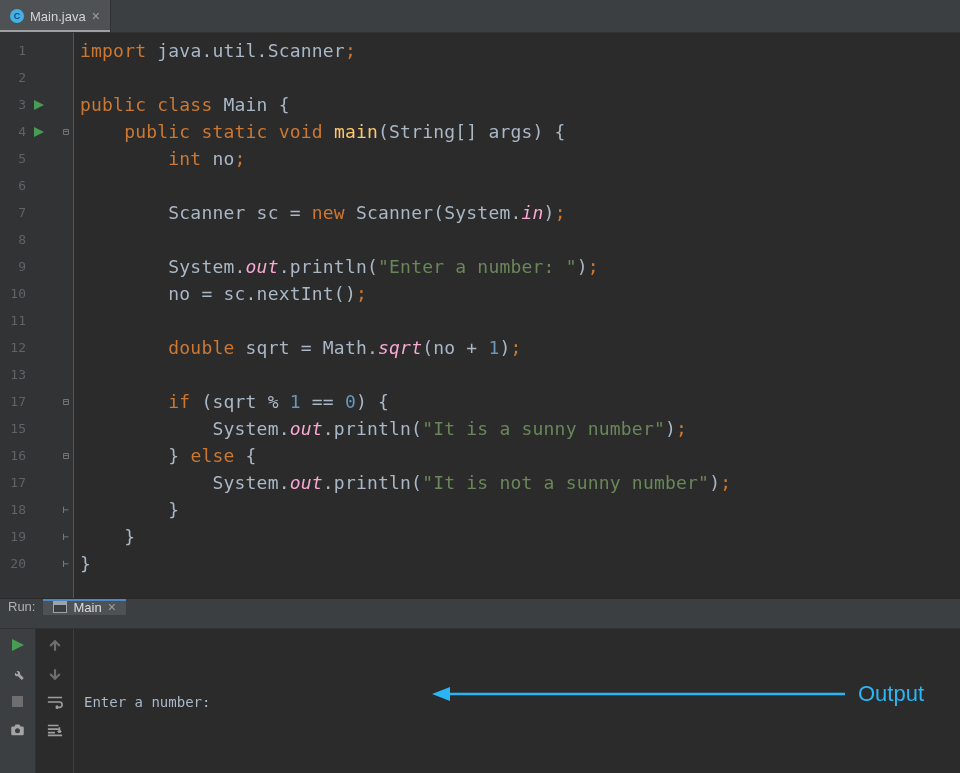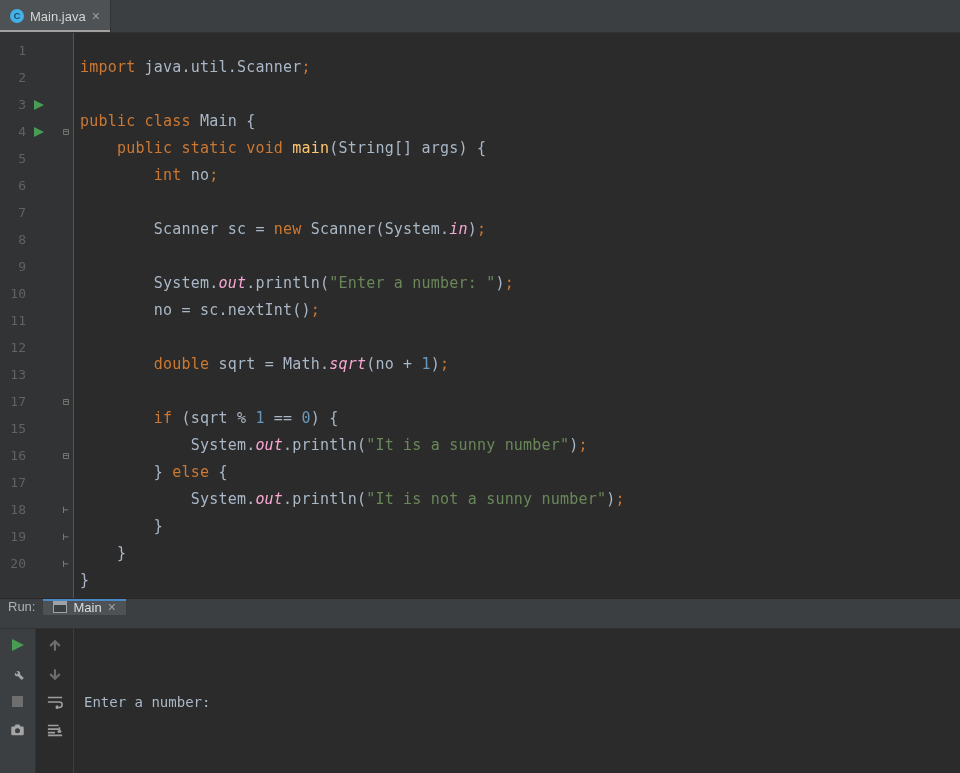--- a/index.html
+++ b/index.html
@@ -81,23 +81,22 @@
     color: #8a8a8a;
     font-size: 10px;
   }
   
   .code {
     flex: 1;
     padding-top: 4px;
     padding-left: 6px;
     line-height: 27px;
     white-space: pre;
-    font-size: 15px;
+    font-size: 18px;
     letter-spacing: 0.2px;
-    margin-top: 17px;
   }
   .kw { color: #cc7832; }
   .id { color: #ffc66d; }         
   .cls { color: #a9b7c6; }
   .str { color: #6a8759; }
   .fld { color: #f9a8d4; font-style: italic; } 
   .num { color: #6897bb; }
   .semi { color: #cc7832; }
   
   
@@ -370,14 +369,21 @@
     <div class="icobtn">
       <svg width="16" height="14" viewBox="0 0 18 14" fill="none" stroke="#9e9e9e" stroke-width="1.8">
           <path d="M1 2h12M1 6h12M1 10h8M14 4v6m0 0l-2-2m2 2l2-2M1 13h16"></path>
         </svg>
     </div>
   </div>
   <div class="console">
     <div>Enter a number:</div>
     
     
+    <div class="anno">
+      <svg width="420" height="18" viewBox="0 0 420 18">
+        <line x1="18" y1="9" x2="415" y2="9" stroke="#29b6f6" stroke-width="2.5"></line>
+        <polygon points="2,9 20,2 20,16" fill="#29b6f6"></polygon>
+      </svg>
+      <span>Output</span>
+    </div>
   </div>
 </div>
 
 </body></html>

